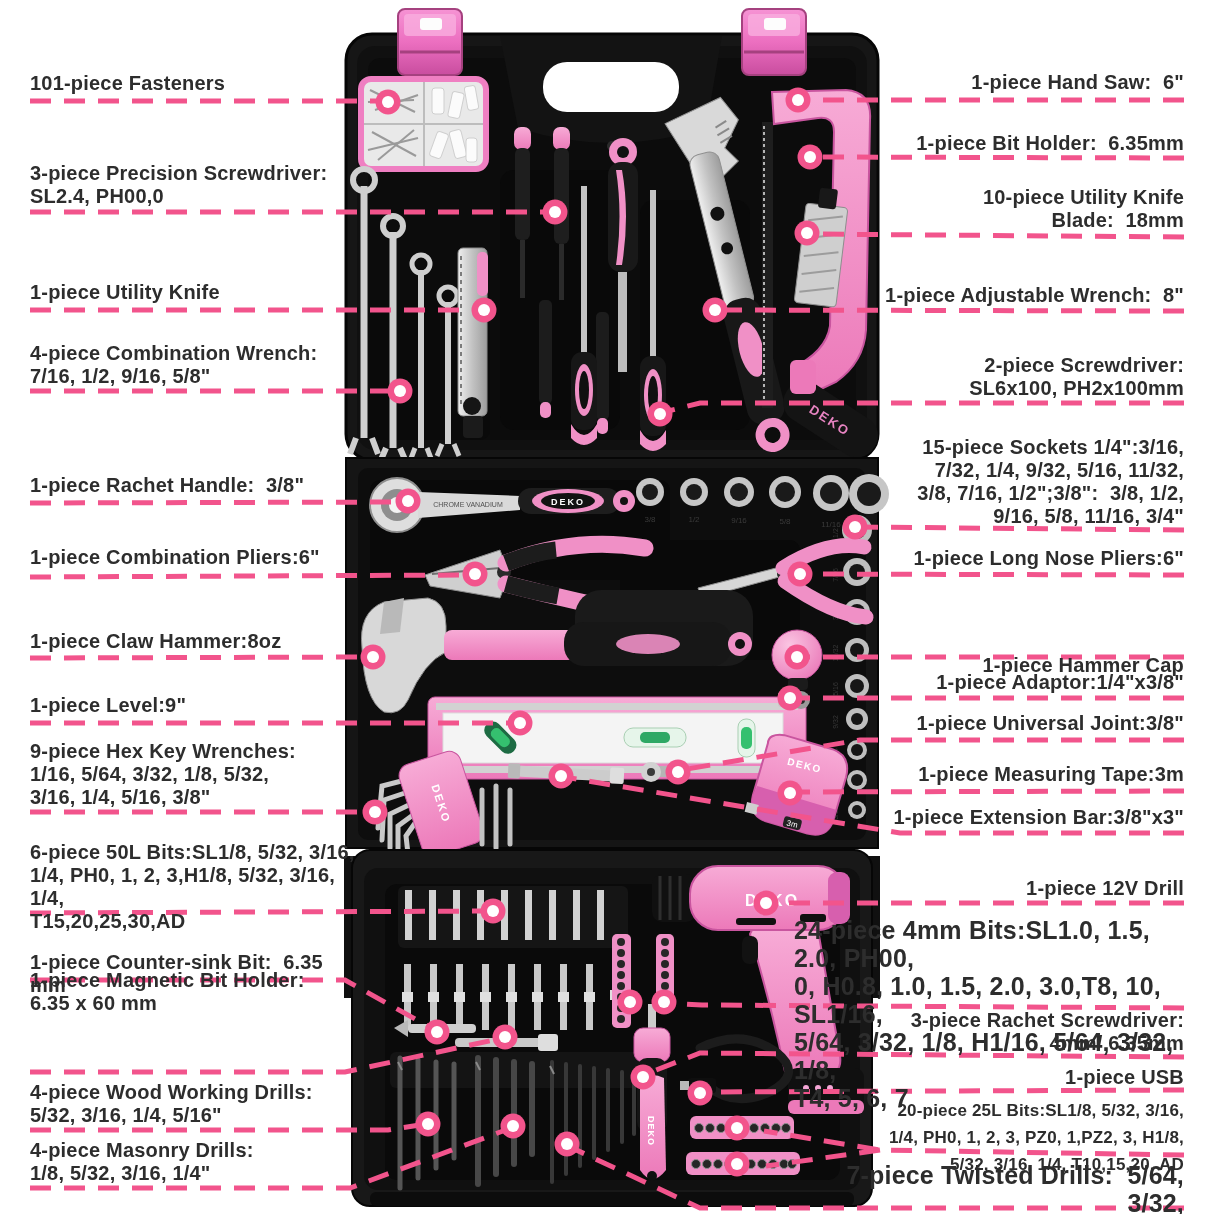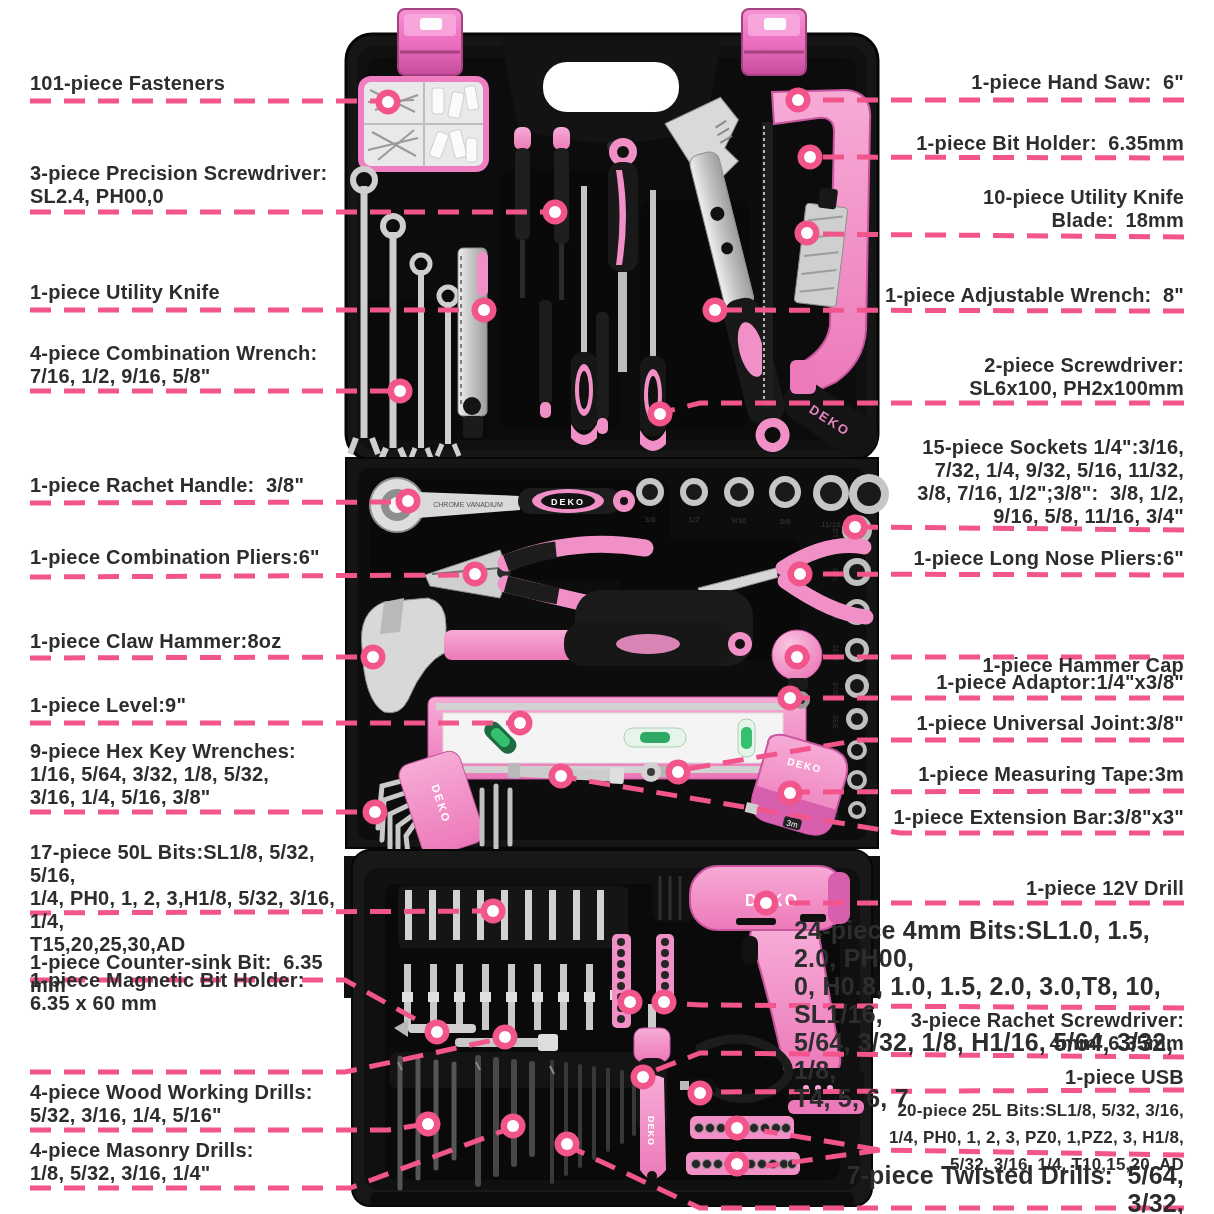--- a/index.html
+++ b/index.html
@@ -680,21 +680,21 @@
 <div class="label l" style="top:281px">1-piece Utility Knife</div>
 <div class="label l" style="top:342px">4-piece Combination Wrench:
 7/16, 1/2, 9/16, 5/8"</div>
 <div class="label l" style="top:474px">1-piece Rachet Handle:  3/8"</div>
 <div class="label l" style="top:546px">1-piece Combination Pliers:6"</div>
 <div class="label l" style="top:630px">1-piece Claw Hammer:8oz</div>
 <div class="label l" style="top:694px">1-piece Level:9"</div>
 <div class="label l" style="top:740px">9-piece Hex Key Wrenches:
 1/16, 5/64, 3/32, 1/8, 5/32,
 3/16, 1/4, 5/16, 3/8"</div>
-<div class="label l" style="top:841px">17-piece 50L Bits:SL1/8, 5/32, 5/16,
+<div class="label l" style="top:841px">6-piece 50L Bits:SL1/8, 5/32, 3/16,
 1/4, PH0, 1, 2, 3,H1/8, 5/32, 3/16, 1/4,
 T15,20,25,30,AD</div>
 <div class="label l" style="top:951px">1-piece Counter-sink Bit:  6.35 mm</div>
 <div class="label l" style="top:969px">1-piece Magnetic Bit Holder:
 6.35 x 60 mm</div>
 <div class="label l" style="top:1081px">4-piece Wood Working Drills:
 5/32, 3/16, 1/4, 5/16"</div>
 <div class="label l" style="top:1139px">4-piece Masonry Drills:
 1/8, 5/32, 3/16, 1/4"</div>
 

